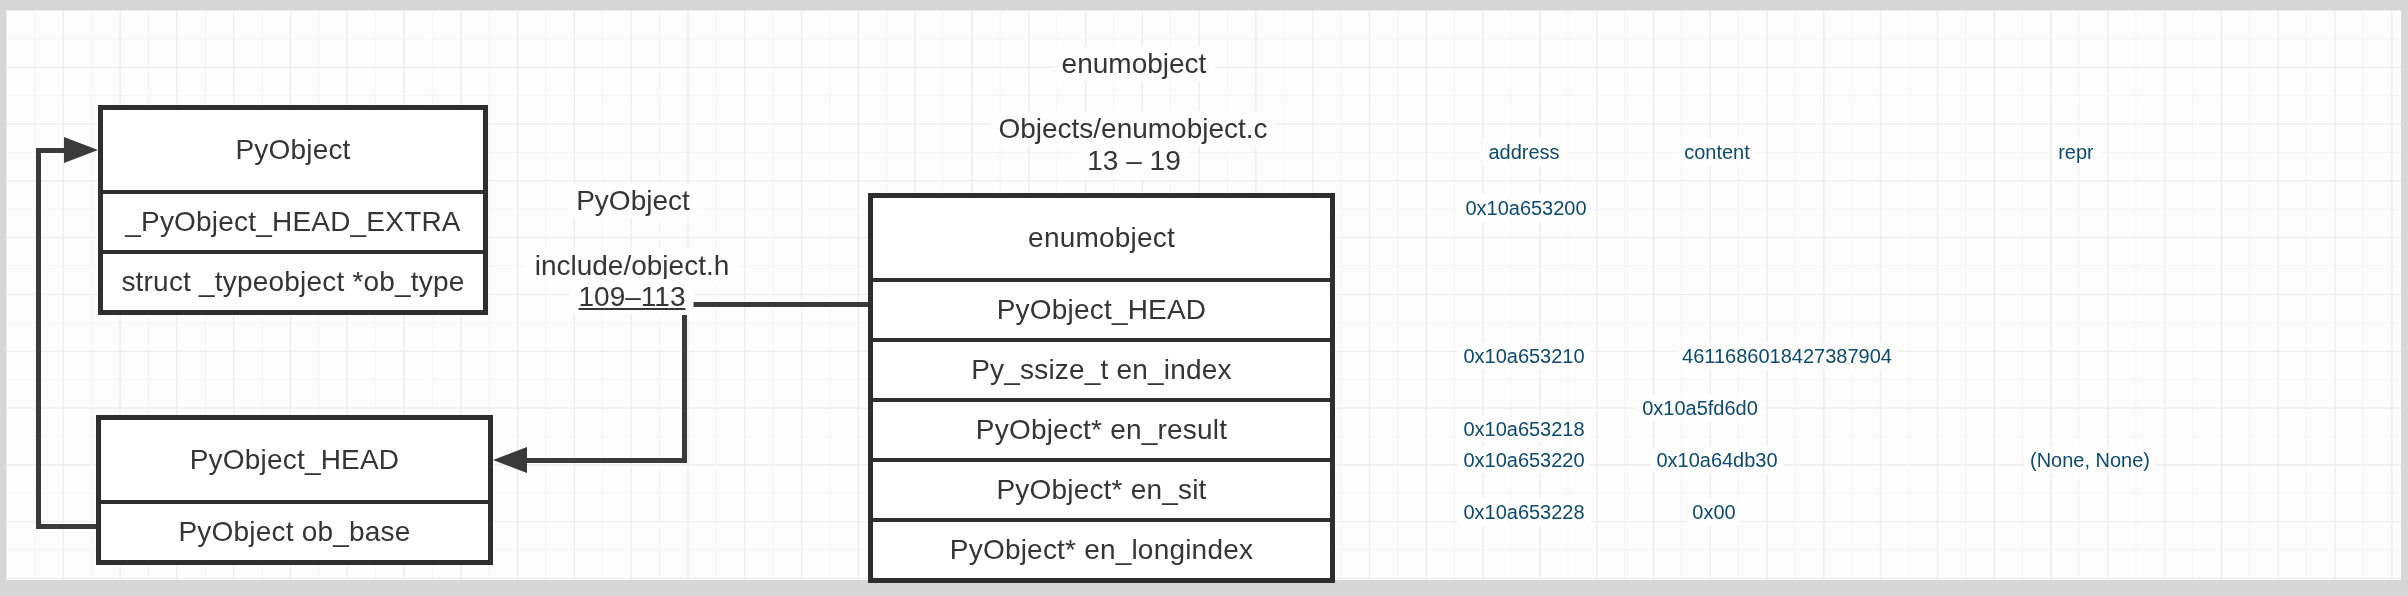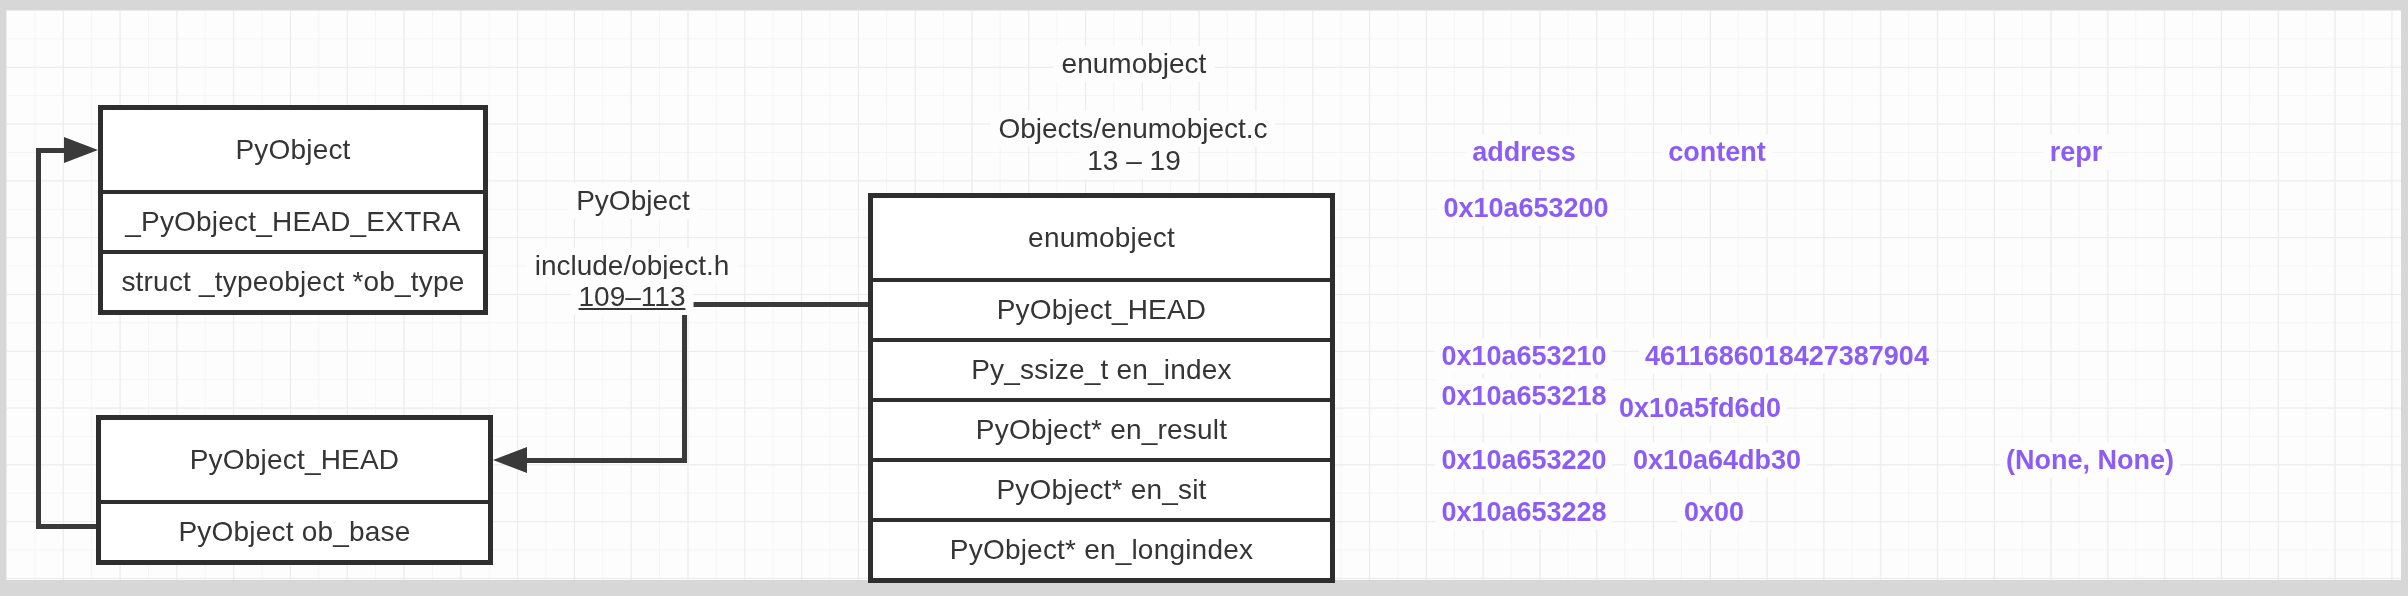--- a/index.html
+++ b/index.html
@@ -37,22 +37,22 @@
     display:flex;align-items:center;justify-content:center;
     font-size:28px;letter-spacing:0.2px;
   }
   .caption{
     position:absolute;transform:translate(-50%,-50%);
     font-size:28px;color:#353535;background:#fdfdfd;
     padding:2px 8px;white-space:nowrap;
   }
   .red-text{
     position:absolute;transform:translate(-50%,-50%);
-    font-size:27px;color:#8b5cf6;background:#fdfdfd;
-    padding:2px 6px;white-space:nowrap;font-weight:bold;
+    font-size:20px;color:#0c4a6e;background:#fdfdfd;
+    padding:2px 6px;white-space:nowrap;
   }
   .line{position:absolute;background:#3a3a3a;}
   .arrowhead-right{
     position:absolute;width:0;height:0;
     border-top:13px solid transparent;border-bottom:13px solid transparent;
     border-left:34px solid #3a3a3a;
   }
   .arrowhead-left{
     position:absolute;width:0;height:0;
     border-top:13px solid transparent;border-bottom:13px solid transparent;
@@ -106,21 +106,21 @@
 
   <span class="red-text" style="left:1524px;top:152px;">address</span>
   <span class="red-text" style="left:1717px;top:152px;">content</span>
   <span class="red-text" style="left:2076px;top:152px;">repr</span>
 
   <span class="red-text" style="left:1526px;top:208px;">0x10a653200</span>
 
   <span class="red-text" style="left:1524px;top:356px;">0x10a653210</span>
   <span class="red-text" style="left:1787px;top:356px;">4611686018427387904</span>
 
-  <span class="red-text" style="left:1524px;top:396px;">0x10a653218</span>
+  <span class="red-text" style="left:1524px;top:429px;">0x10a653218</span>
   <span class="red-text" style="left:1700px;top:408px;">0x10a5fd6d0</span>
 
   <span class="red-text" style="left:1524px;top:460px;">0x10a653220</span>
   <span class="red-text" style="left:1717px;top:460px;">0x10a64db30</span>
   <span class="red-text" style="left:2090px;top:460px;">(None, None)</span>
 
   <span class="red-text" style="left:1524px;top:512px;">0x10a653228</span>
   <span class="red-text" style="left:1714px;top:512px;">0x00</span>
 
 </div>

